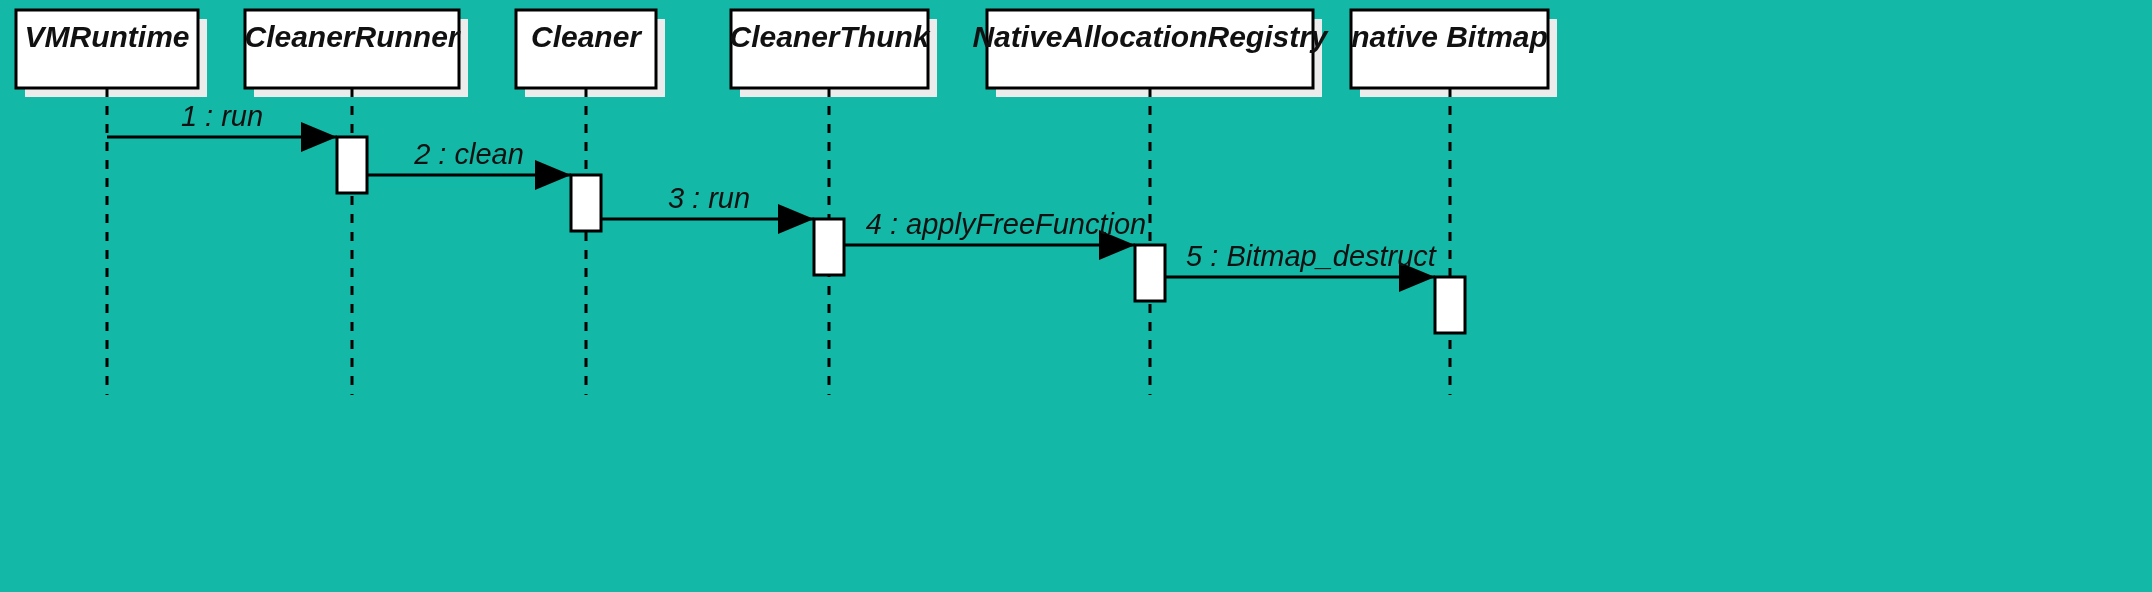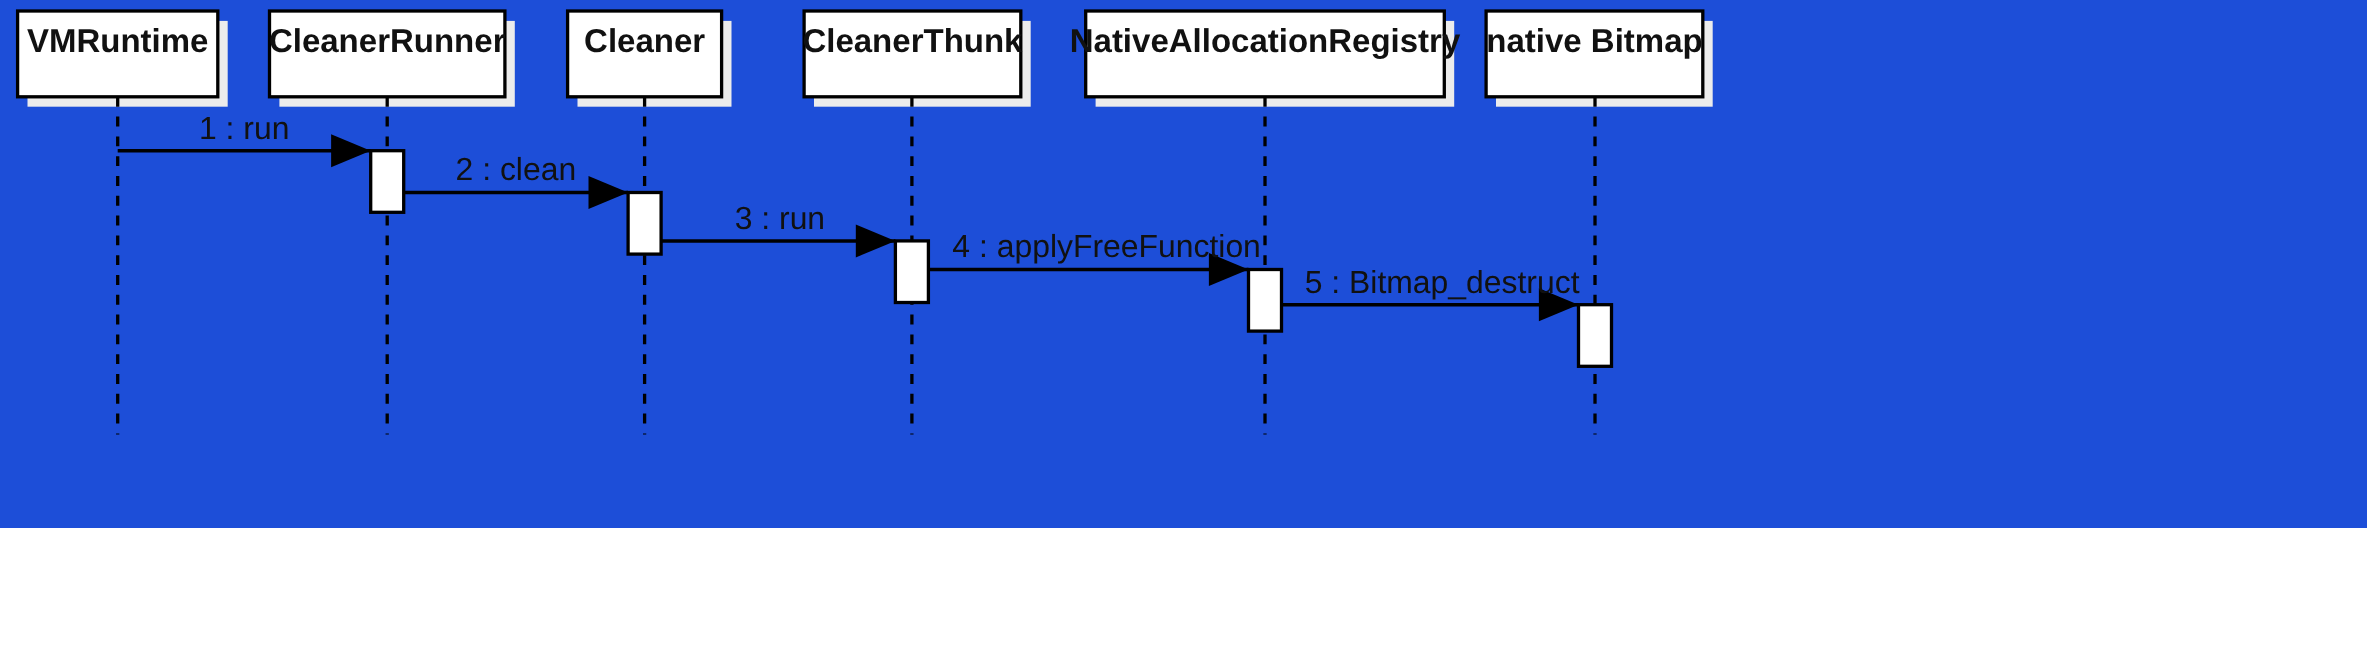--- a/index.html
+++ b/index.html
@@ -6,23 +6,24 @@
     margin: 0;
     padding: 0;
     background: #ffffff;
   }
   body {
     font-family: "Liberation Sans", sans-serif;
   }
   #diagram-root {
     position: relative;
     width: 2152px;
-    height: 480px;
-    background: #1d4ed8;
+    height: 592px;
+    background: #14b8a6;
     overflow: hidden;
+    font-style: italic;
   }
   #uml-svg {
     display: block;
     width: 2152px;
     height: 592px;
   }
   .lifeline-shadow {
     fill: #ececec;
   }
   .lifeline-box {

